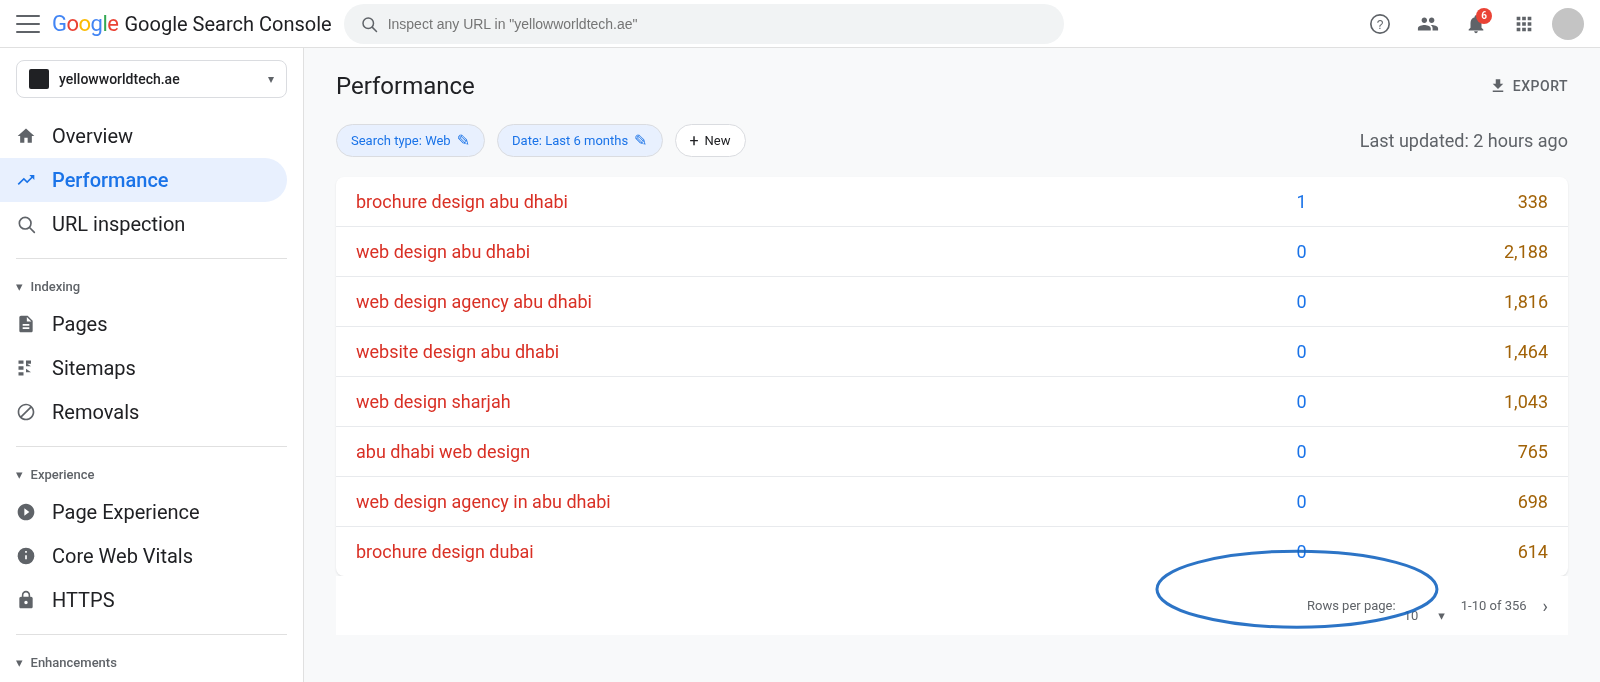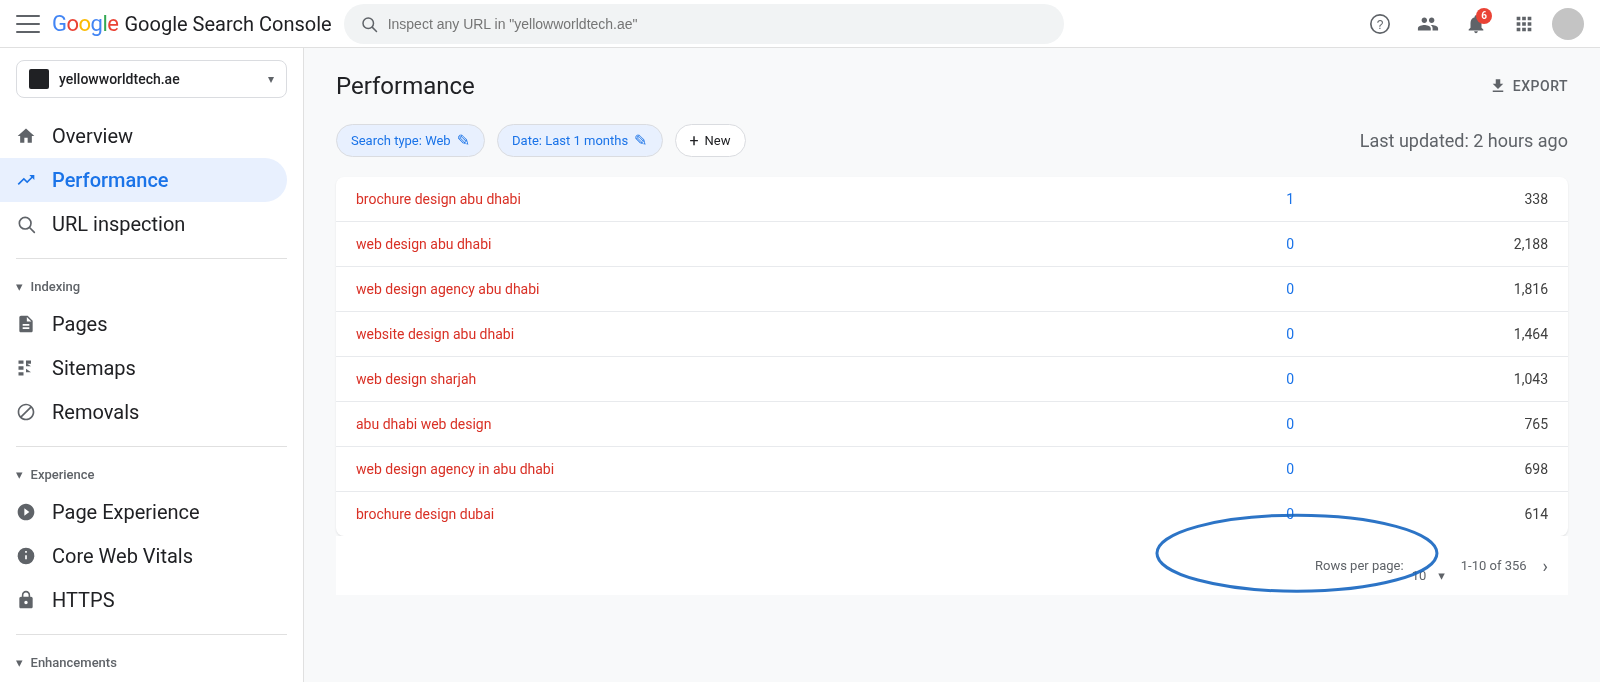--- a/index.html
+++ b/index.html
@@ -103,32 +103,32 @@
       display: flex; align-items: center; gap: 6px; padding: 6px 14px;
       border: 1px solid #dadce0; border-radius: 20px; background: #fff;
       cursor: pointer; font-size: 13px; color: #202124;
     }
     .last-updated { margin-left: auto; font-size: 18px; color: #5f6368; }
 
     
     .data-table { width: 100%; border-collapse: collapse; background: #fff; border-radius: 8px; overflow: hidden; box-shadow: 0 1px 2px rgba(0,0,0,0.1); }
     .data-table tr { border-bottom: 1px solid #e8eaed; }
     .data-table tr:last-child { border-bottom: none; }
-    .data-table td { padding: 14px 20px; font-size: 14px; }
+    .data-table td { padding: 14px 20px; font-size: 18px; }
     .td-query { color: #d93025; }
     .td-clicks { color: #1a73e8; text-align: right; }
-    .td-impressions { color: #404040; text-align: right; }
+    .td-impressions { color: #a16207; text-align: right; }
 
     
     .pagination {
       display: flex; align-items: center; justify-content: flex-end;
       padding: 12px 20px; gap: 16px; background: #fff; font-size: 13px; color: #5f6368;
     }
     .rows-per-page { display: flex; align-items: center; gap: 8px; }
-    .rows-select { display: flex; align-items: center; gap: 12px; cursor: pointer; margin-top: 20px; }
+    .rows-select { display: flex; align-items: center; gap: 20px; cursor: pointer; margin-top: 20px; }
     .page-info { }
     .page-nav { cursor: pointer; color: #5f6368; font-size: 18px; }
 
     .table-wrapper { position: relative; }
 
     
     svg { display: block; }
   </style>
 </head>
 <body>
@@ -282,21 +282,21 @@
         <span>EXPORT</span>
       </div>
     </div>
 
     <div class="filter-bar">
       <div class="filter-chip">
         <span>Search type: Web</span>
         <span class="edit-icon">✎</span>
       </div>
       <div class="filter-chip">
-        <span>Date: Last 1 months</span>
+        <span>Date: Last 6 months</span>
         <span class="edit-icon">✎</span>
       </div>
       <div class="new-btn">
         <span style="font-size:16px;">+</span>
         <span>New</span>
       </div>
       <div class="last-updated">Last updated: 2 hours ago</div>
     </div>
 
     <div class="table-wrapper" style="position:relative;">

